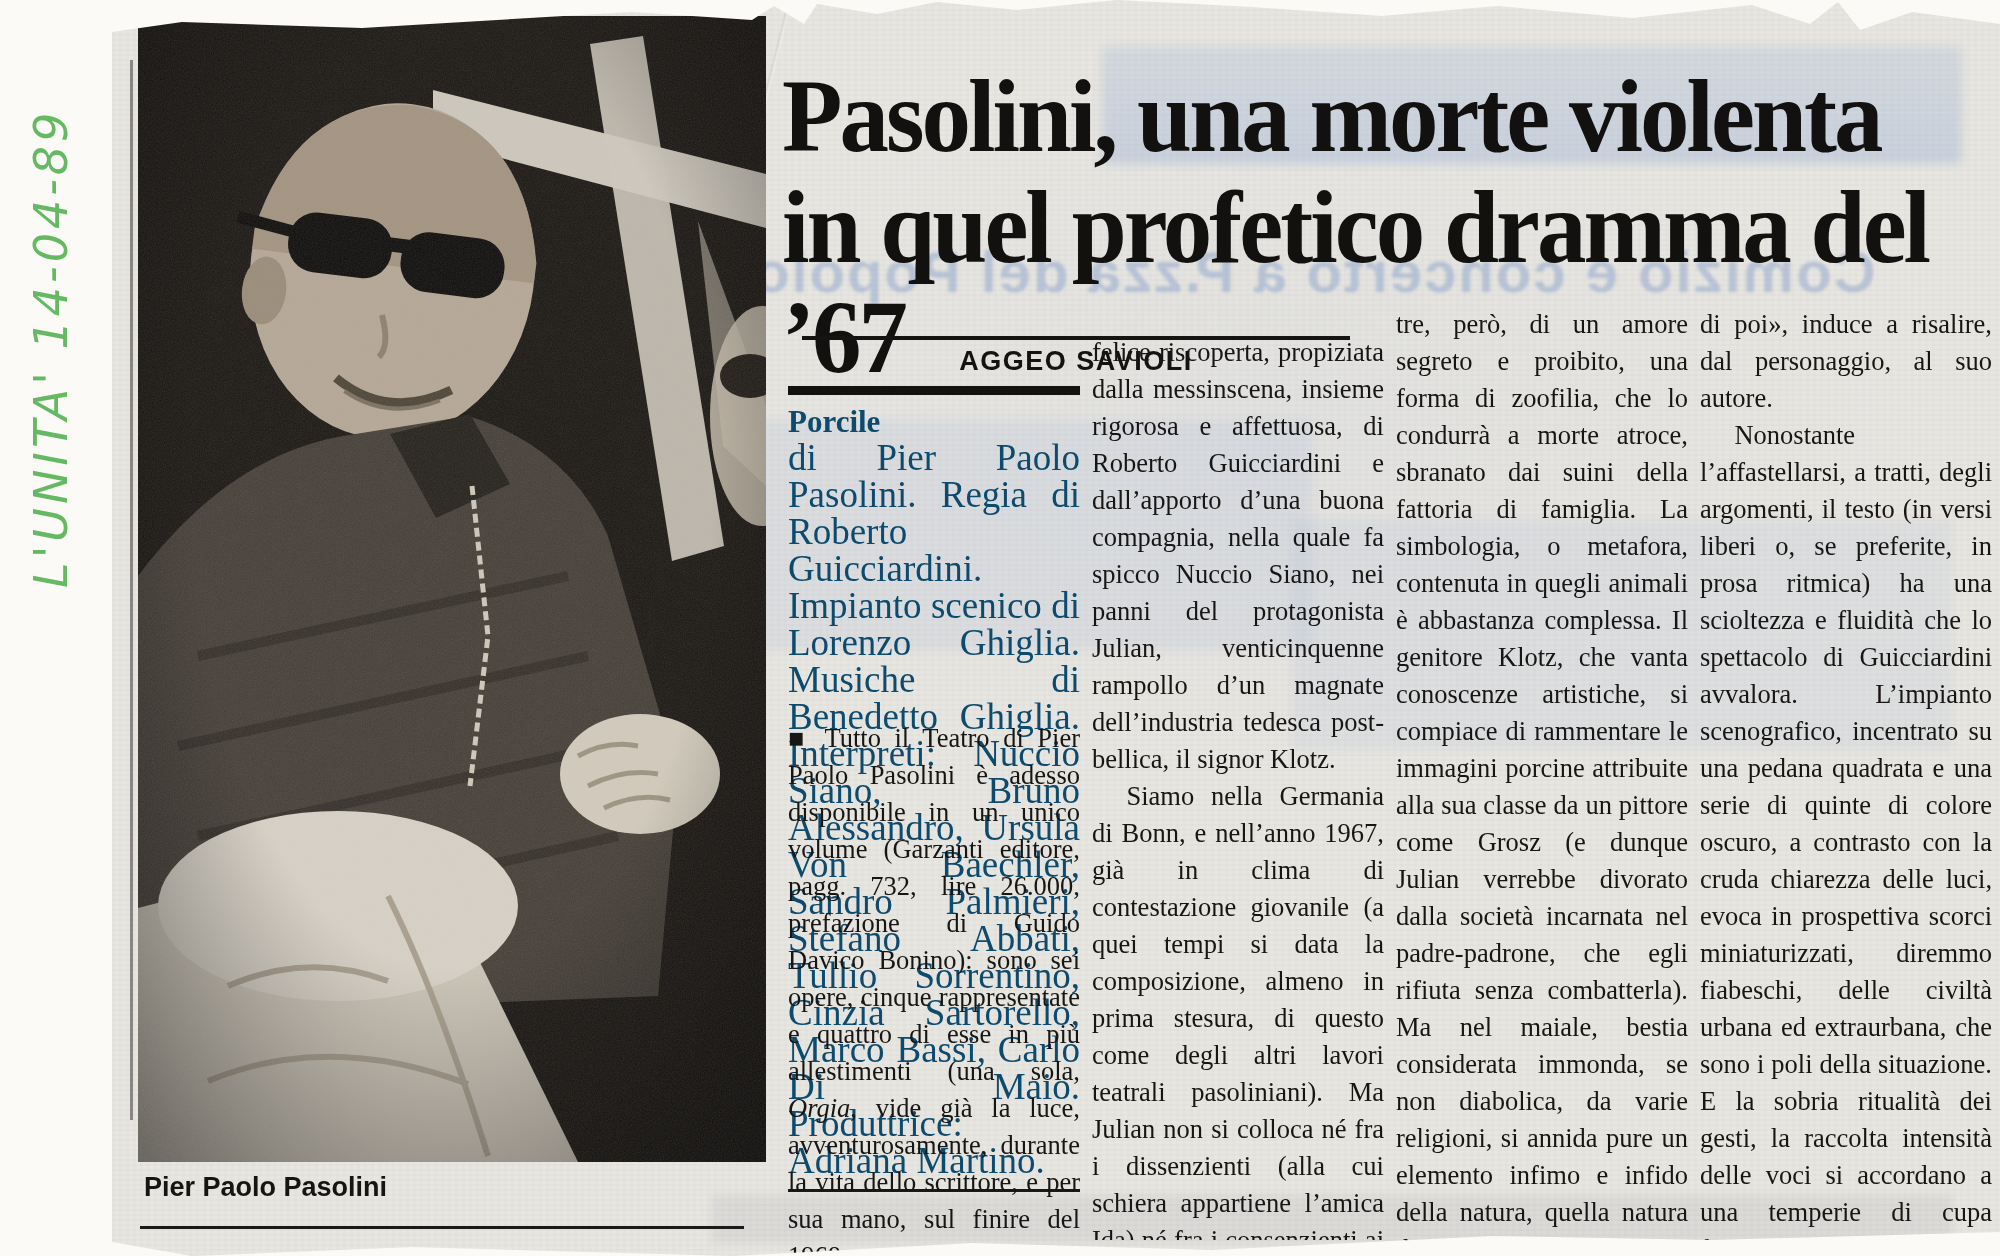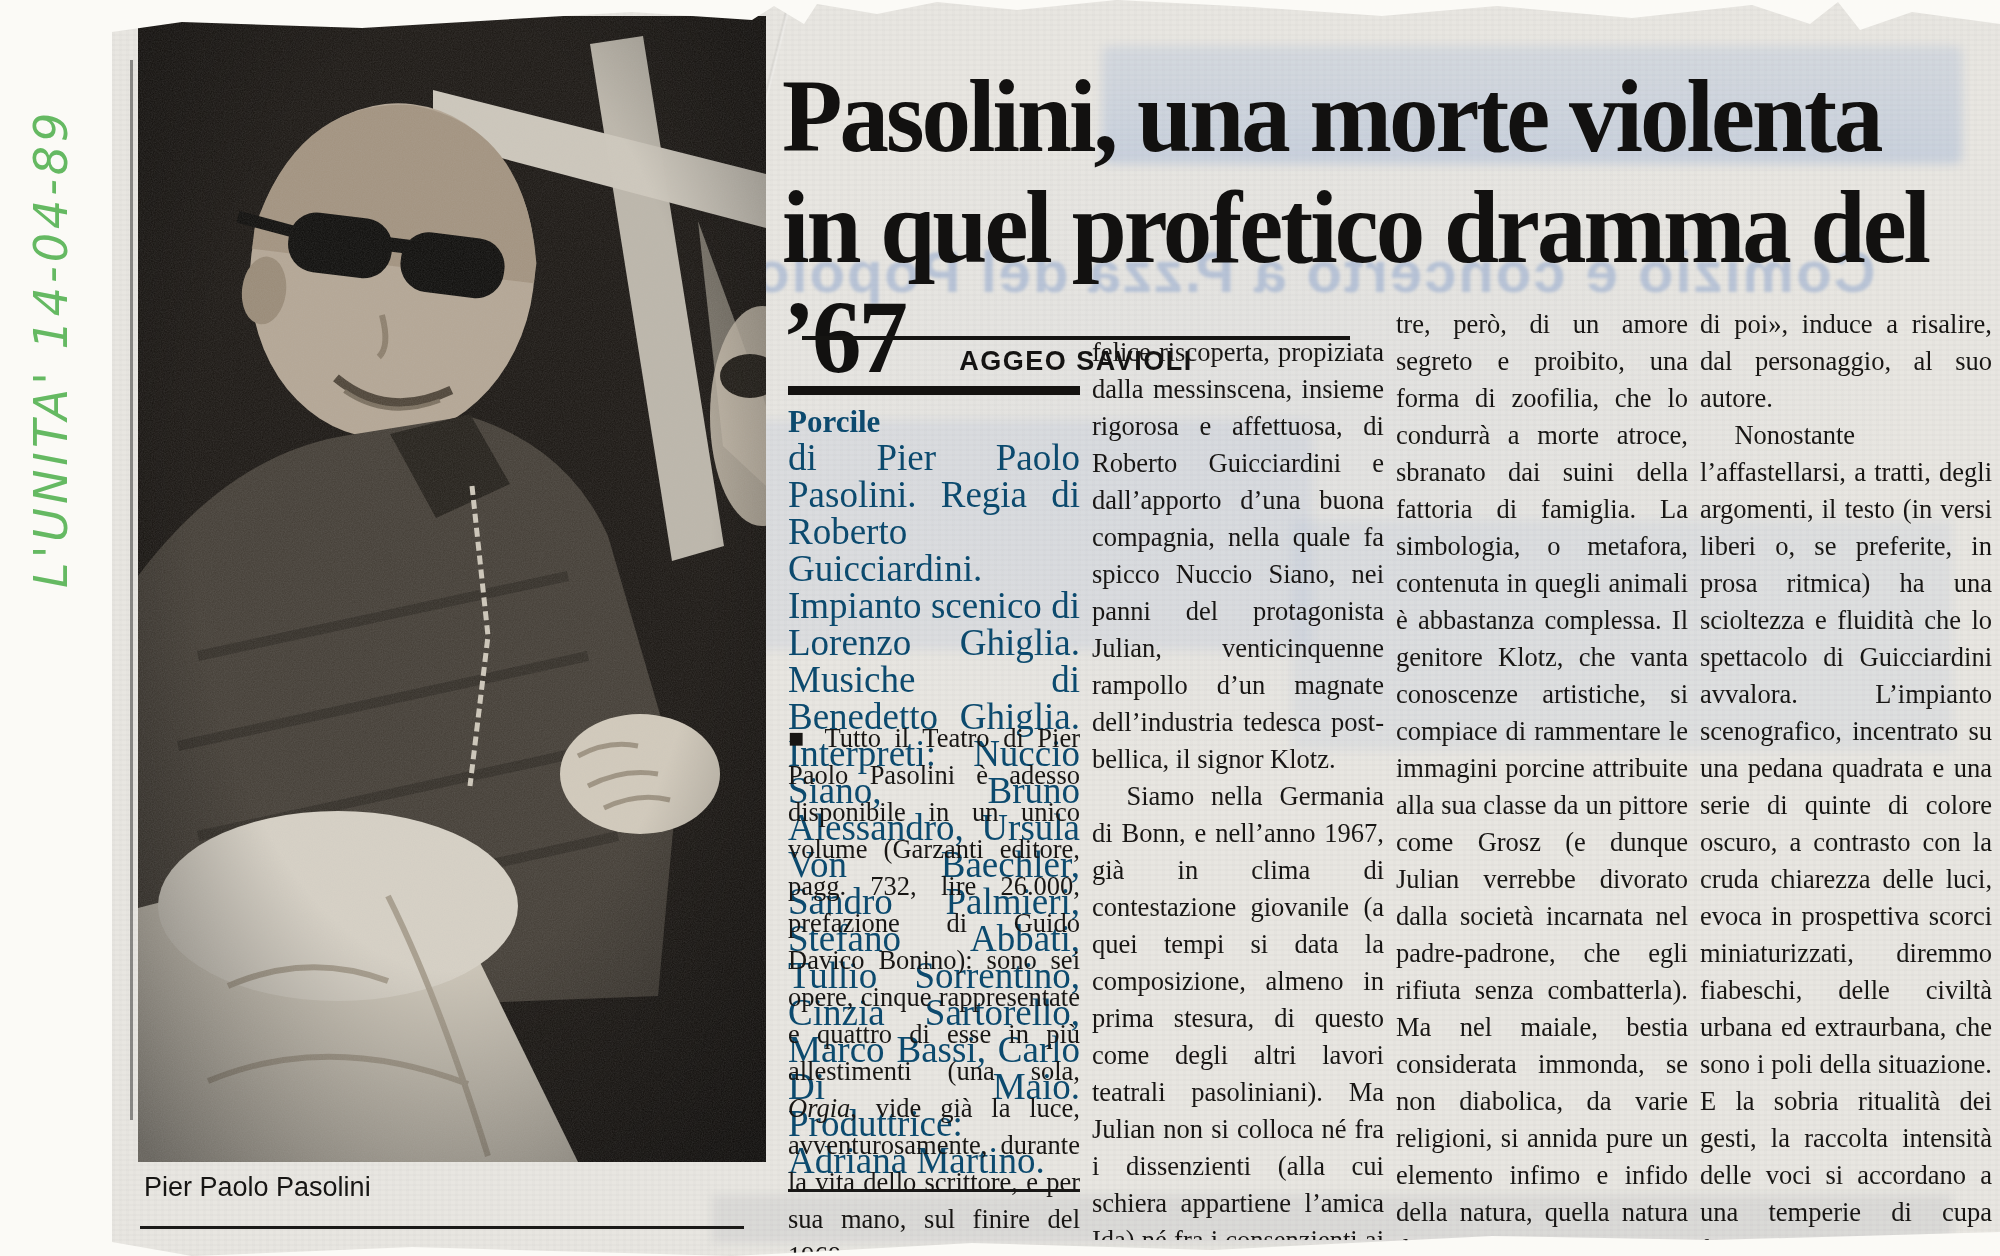--- a/index.html
+++ b/index.html
@@ -41,21 +41,21 @@
   .ghost-mirror{position:absolute;left:640px;top:238px;width:1210px;text-align:right;
       transform:scaleX(-1);font-family:"Liberation Sans",sans-serif;font-weight:bold;
       font-size:58px;letter-spacing:2px;color:rgba(122,150,200,.42);
       filter:blur(1.5px);pointer-events:none;white-space:nowrap;}
 
   
   .photo{position:absolute;left:26px;top:16px;width:628px;height:1146px;overflow:hidden;
       background:#17140f;}
   .photo svg{display:block;}
   .caption{position:absolute;left:32px;top:1172px;width:600px;
-      font-family:"Liberation Sans",sans-serif;font-weight:normal;font-size:27px;color:#161513;}
+      font-family:"Liberation Sans",sans-serif;font-weight:bold;font-size:27px;color:#161513;}
   .caption-rule{position:absolute;left:28px;top:1226px;width:604px;height:3px;background:#1b1a18;}
 
   
   .kicker{position:absolute;left:676px;top:22px;width:1190px;font-size:42px;color:#131210;
       letter-spacing:.5px;white-space:nowrap;}
   .kicker .lead{font-weight:bold;}
   .headline{position:absolute;left:670px;top:62px;width:1210px;color:#121110;
       font-weight:bold;font-size:99px;line-height:106px;letter-spacing:-3px;
       transform:scaleY(1.04);transform-origin:left top;}
   .byline-rule{position:absolute;left:690px;top:336px;width:548px;height:4px;background:#151412;}

